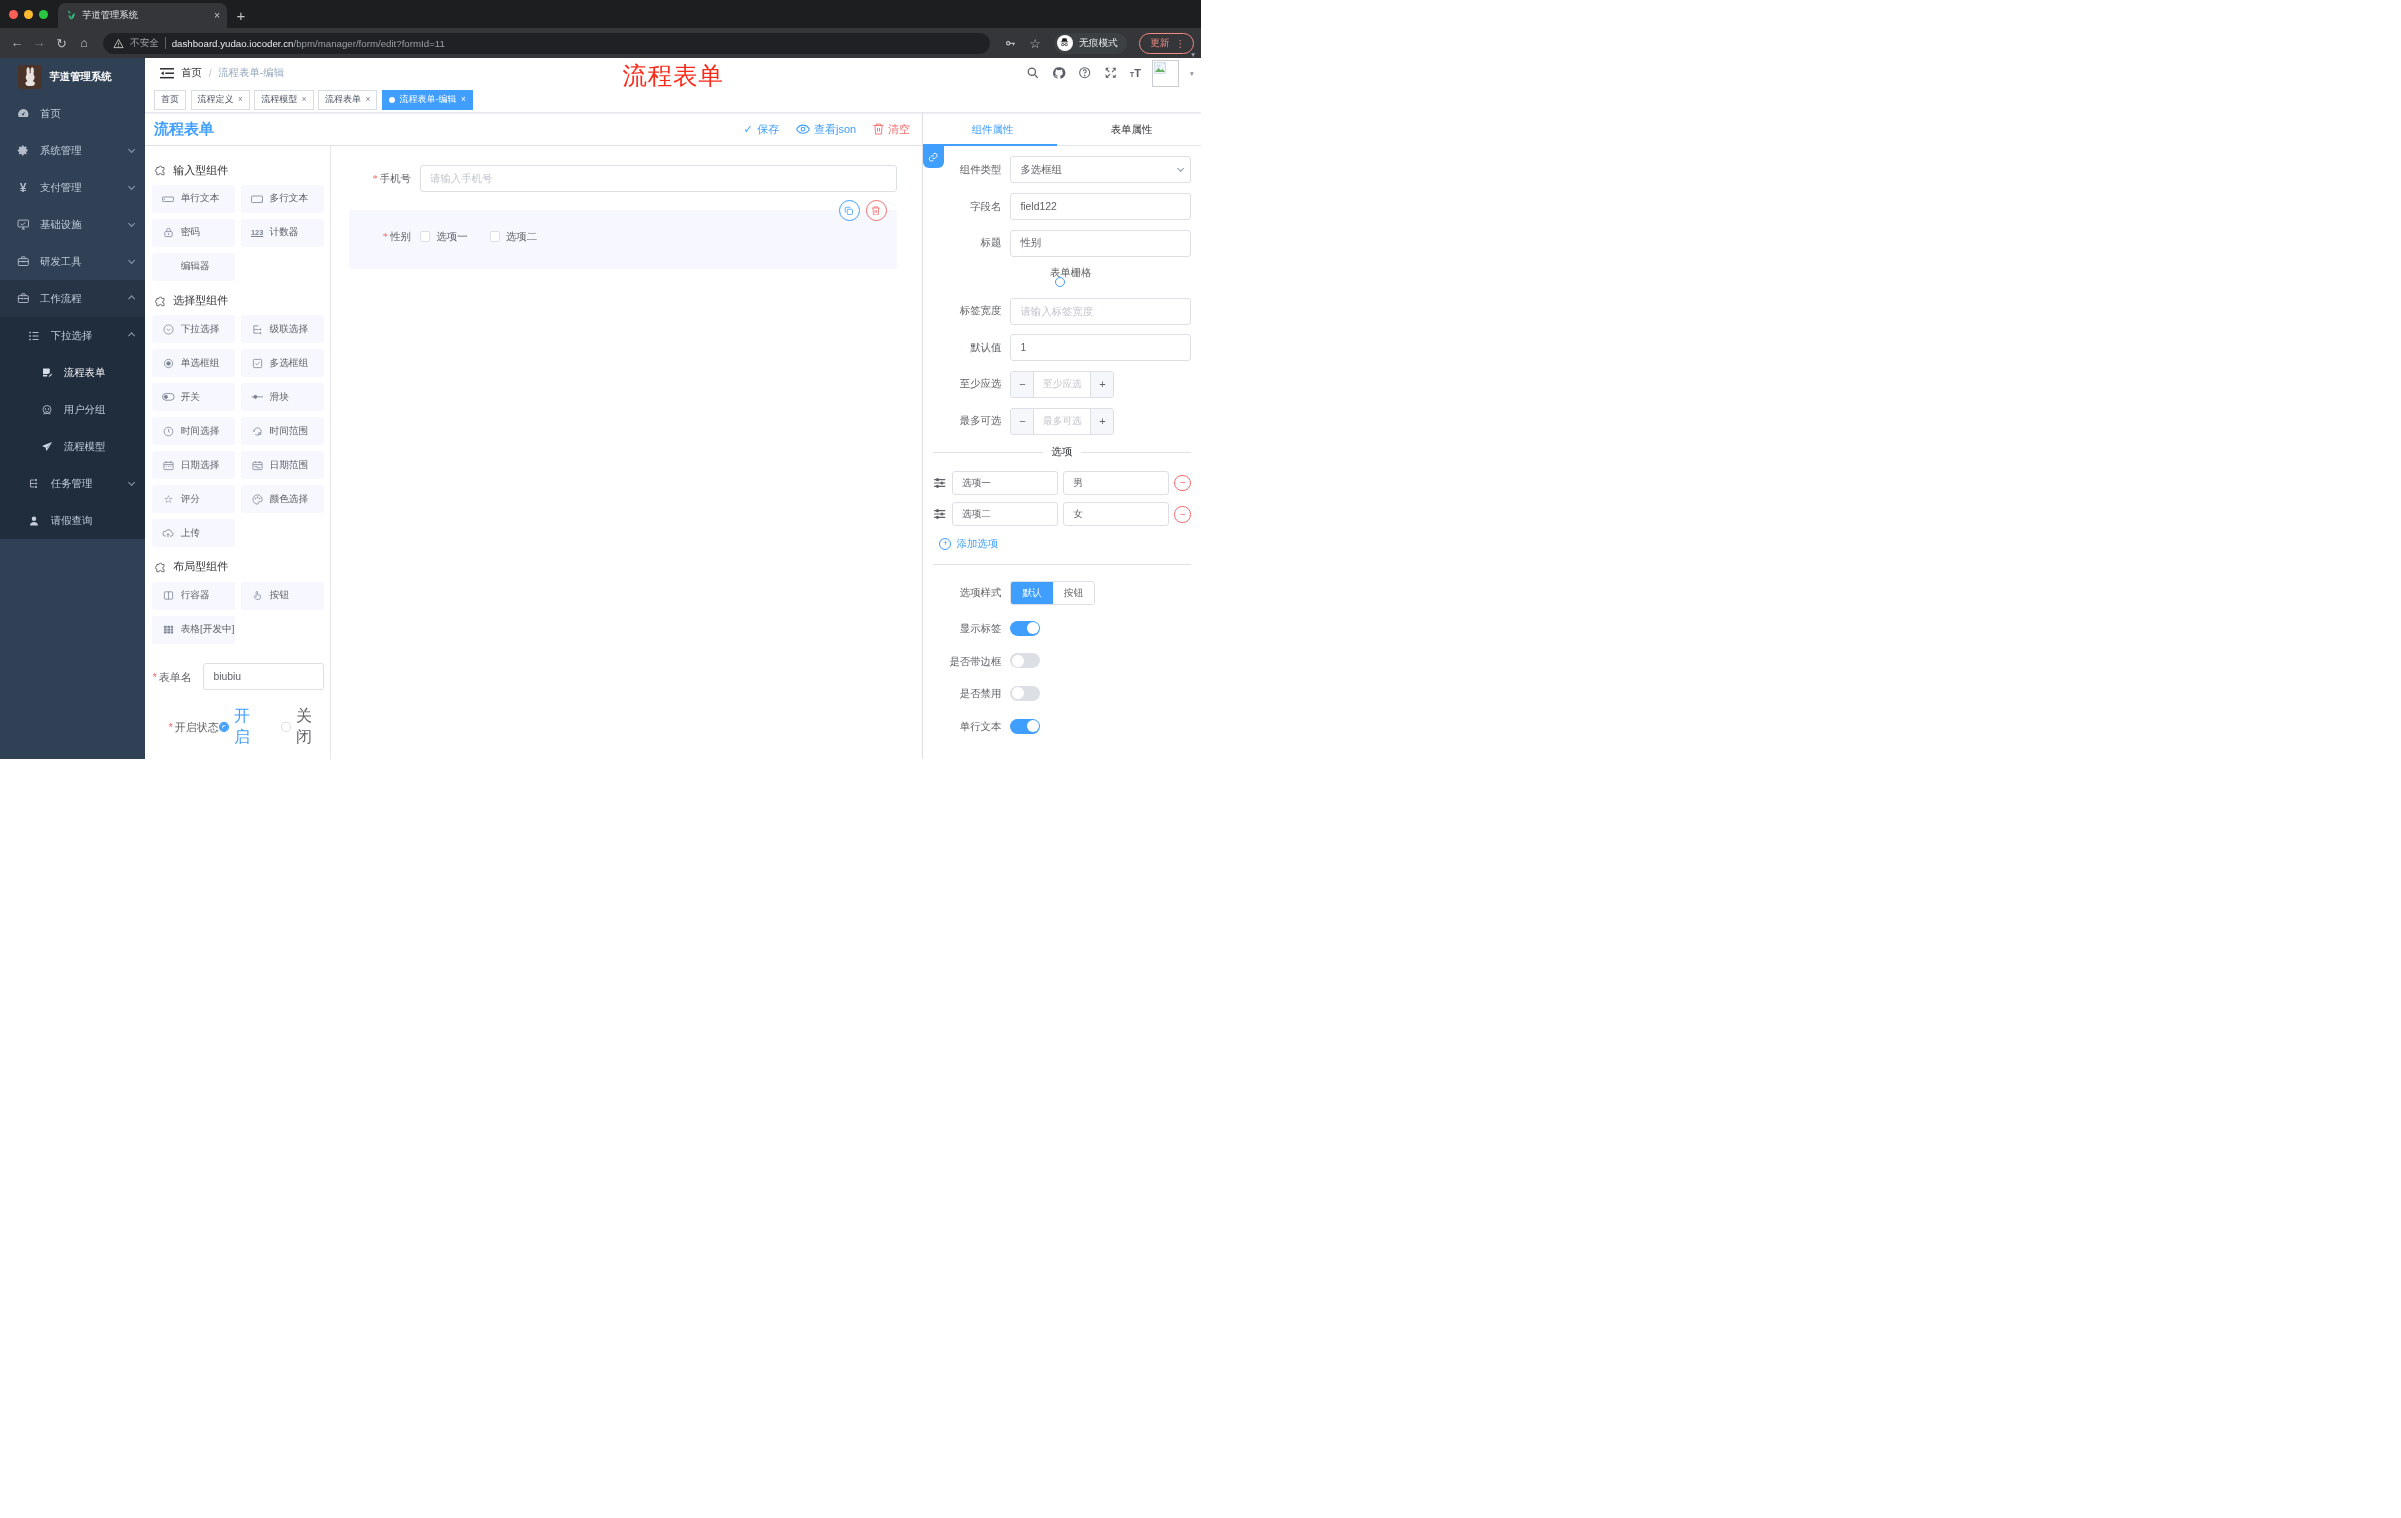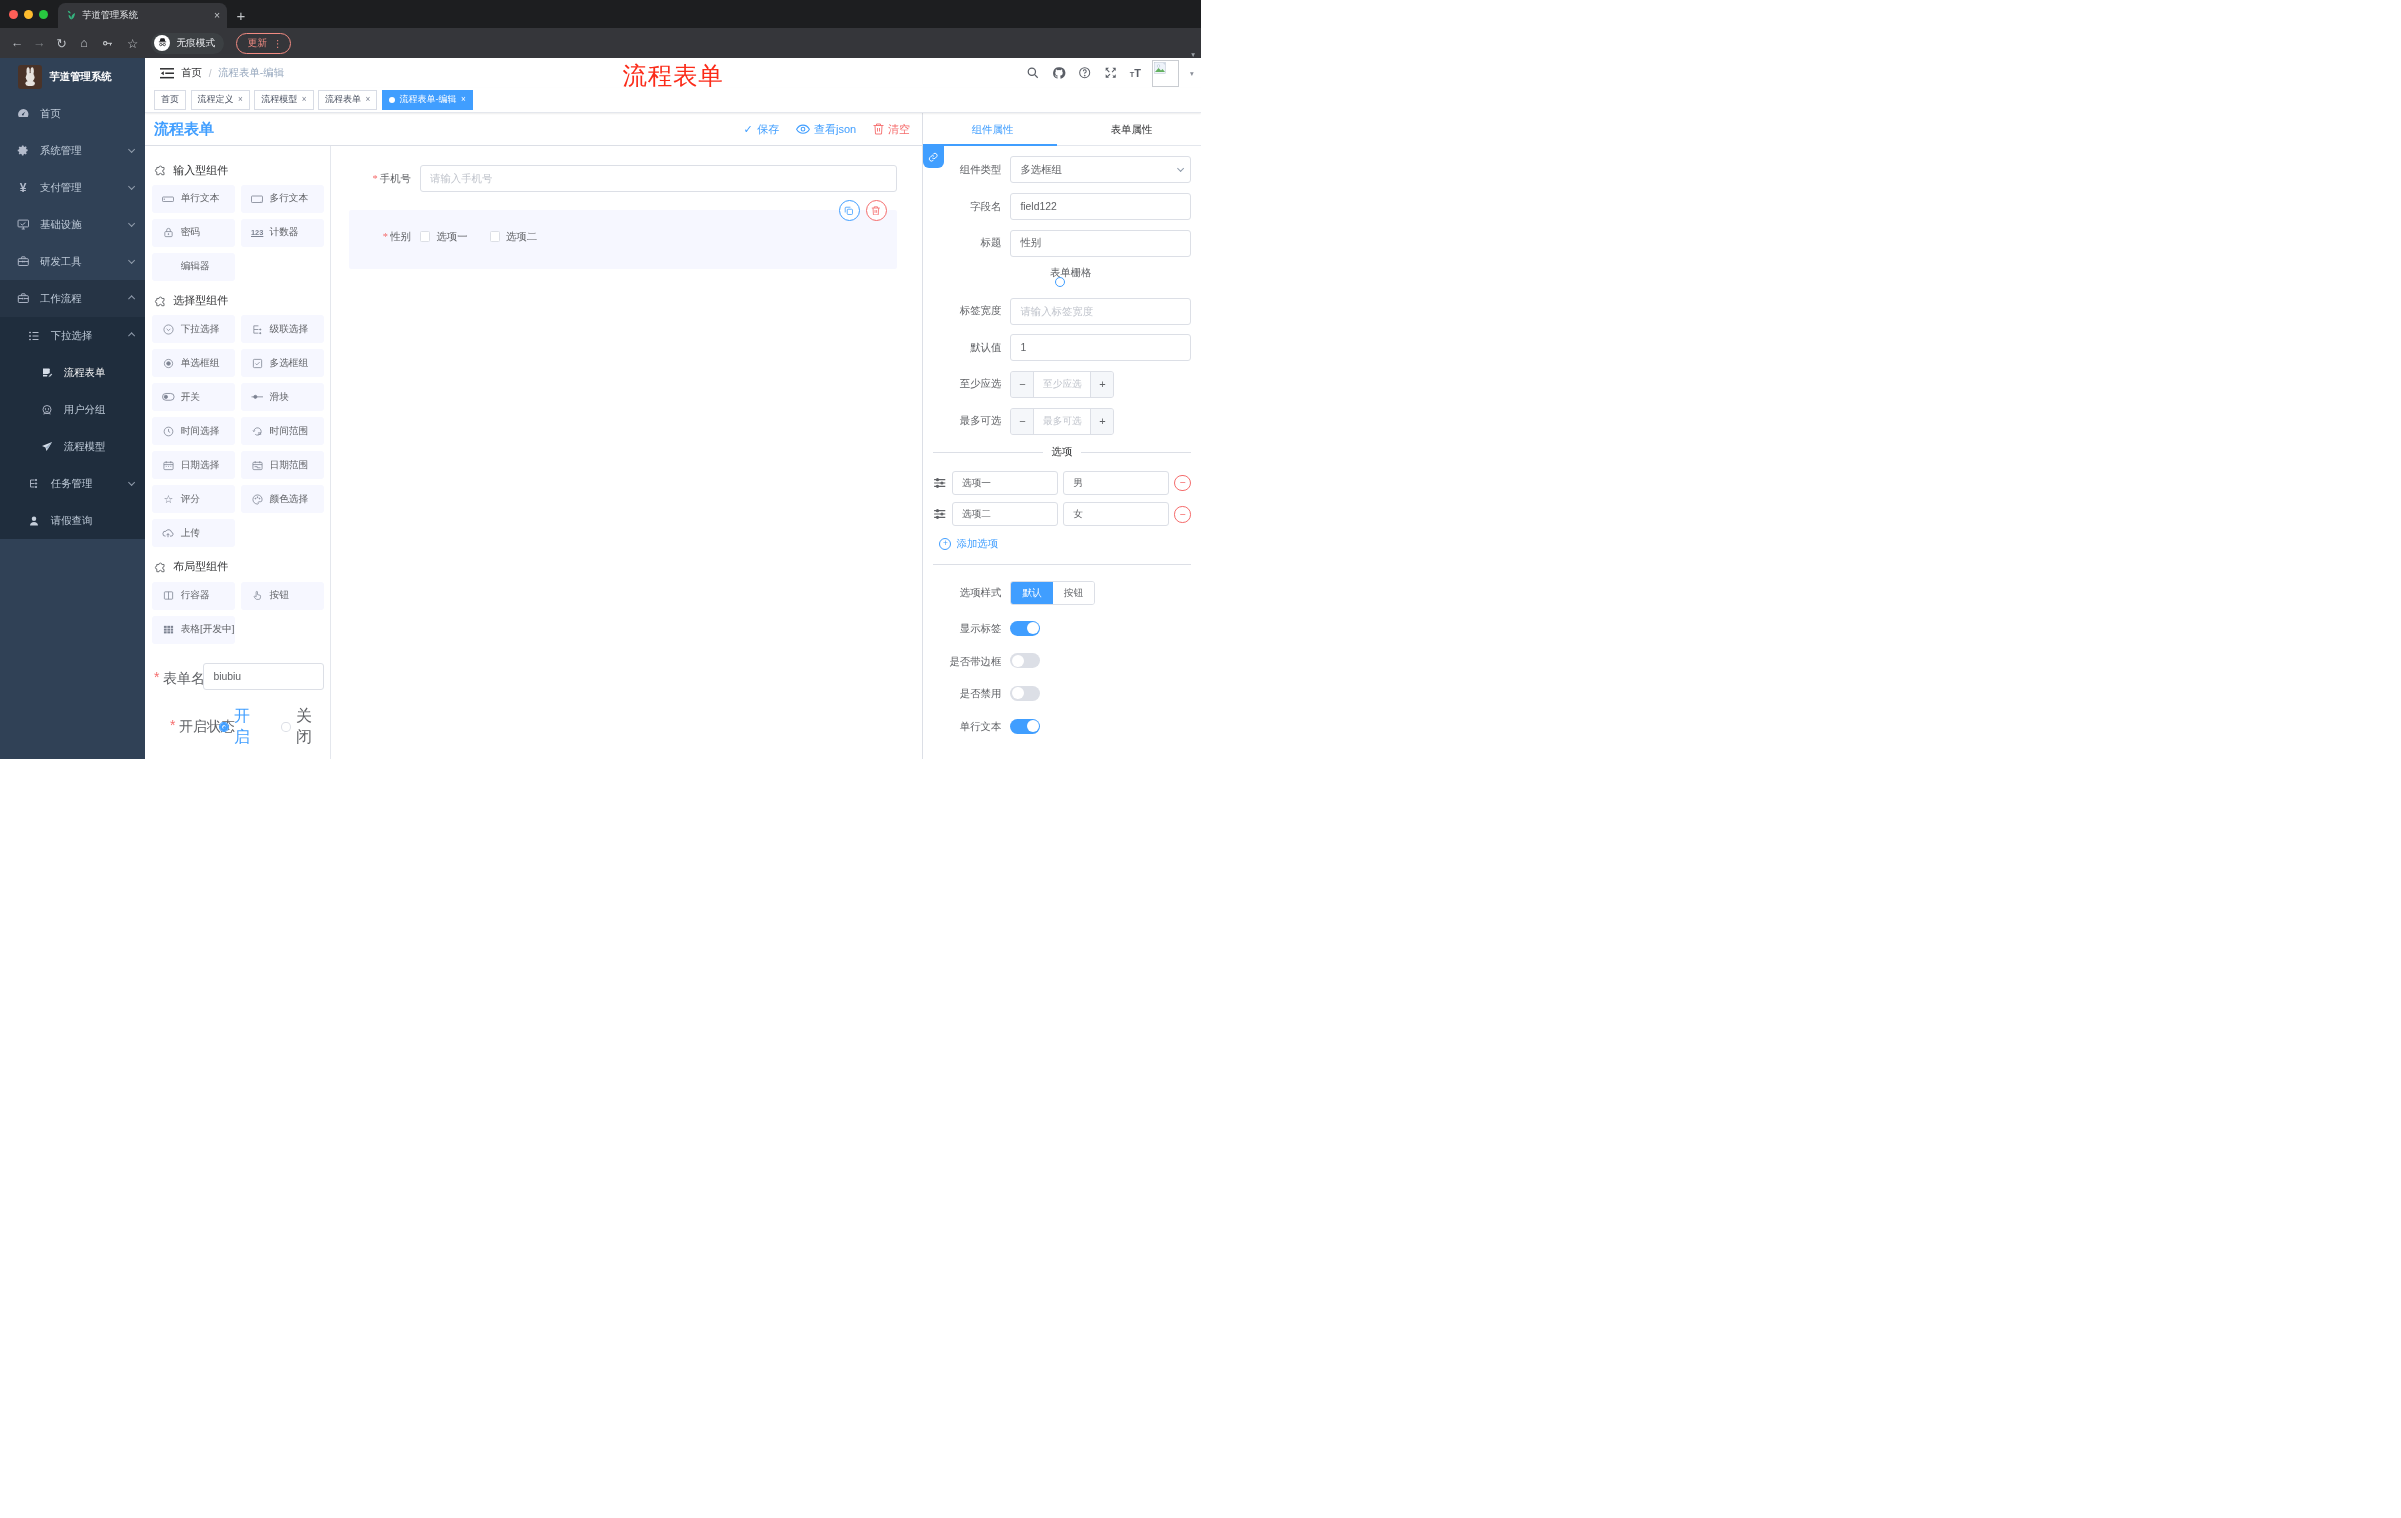--- a/index.html
+++ b/index.html
@@ -92,21 +92,21 @@
 
   
   .palette { width:186px; border-right:0.7px solid #e4e7ed; padding:4.5px 6px 0 7.4px; flex-shrink:0; overflow:hidden; }
   .psec { display:flex; align-items:center; gap:6px; margin:12px 0 7.4px 1.5px; font-size:11px; color:#303133; }
   .pgrid { display:grid; grid-template-columns:1fr 1fr; gap:6px; }
   .pitem { height:28px; background:#f6f7ff; border-radius:3px; display:flex; align-items:center;
     gap:6px; padding-left:9.7px; color:#606266; cursor:grab; font-size:9.7px; }
   .pitem .pic { width:12.6px; color:#7d8392; display:flex; justify-content:center;text-align:right; }
   .pform { margin-top:19.3px; }
   .frow { display:flex; align-items:flex-start; margin-bottom:16.3px; }
-  .flabel { width:51px; text-align:left; padding-right:7.4px; font-size:14px; color:#606266; padding-top:6.7px; white-space:nowrap;font-family:Liberation Mono, monospace; }
+  .flabel { width:51px; text-align:left; padding-right:7.4px; font-size:11px; color:#606266; padding-top:6.7px; white-space:nowrap; }
   .req::before { content:"*"; color:#f56c6c; margin-right:2.2px; }
   .fctrl { flex:1; }
   input.tin, .tin { width:100%; height:27px; border:0.7px solid #dcdfe6; border-radius:3px; padding:0 9px;
     font-size:10.4px; color:#606266; outline:none; background:#fff; font-family:inherit; }
   .tin::placeholder { color:#c0c4cc; }
   textarea.tin { height:43px; padding-top:6px; resize:none; }
   .radio { display:flex; align-items:center; gap:5.2px; font-size:16px; color:#606266; }
   .rdot { width:10.4px; height:10.4px; border-radius:50%; border:0.7px solid #dcdfe6; background:#fff; }
   .radio.sel { color:#409eff; }
   .radio.sel .rdot { border-color:#409eff; background:#409eff; box-shadow:inset 0 0 0 2.2px #409eff, inset 0 0 0 6px #fff; background:#fff; position:relative; }
@@ -188,20 +188,32 @@
       <span class="title">芋道管理系统</span>
       <span class="tabclose">×</span>
     </div>
     <div class="newtab">+</div>
   </div>
   <div class="urlrow">
     <div class="navic">←</div>
     <div class="navic dim">→</div>
     <div class="navic">↻</div>
     <div class="navic">⌂</div>
+    <div class="urlpill">
+      <span>
+        <svg width="11" height="11" viewBox="0 0 24 24" fill="none" stroke="#c4c7c5" stroke-width="2">
+            <path d="M12 3 2 21h20L12 3z"></path>
+            <line x1="12" y1="10" x2="12" y2="15"></line>
+            <circle cx="12" cy="18" r="0.5" fill="#c4c7c5"></circle>
+          </svg>
+      </span>
+      <span>不安全</span>
+      <span class="sec-sep"></span>
+      <span><span class="url-domain">dashboard.yudao.iocoder.cn</span><span class="url-path">/bpm/manager/form/edit?formId=11</span></span>
+    </div>
     <div class="chromeic">
       <svg width="12.6" height="12.6" viewBox="0 0 24 24" fill="none" stroke="#c7cacd" stroke-width="2">
           <circle cx="8" cy="12" r="3.2"></circle>
           <line x1="11" y1="12" x2="21" y2="12"></line>
           <line x1="18" y1="12" x2="18" y2="16"></line>
         </svg>
     </div>
     <div class="chromeic" style="font-size:12.6px; color:#c7cacd;">☆</div>
     <div class="incog">
       <span class="incog-ic">

